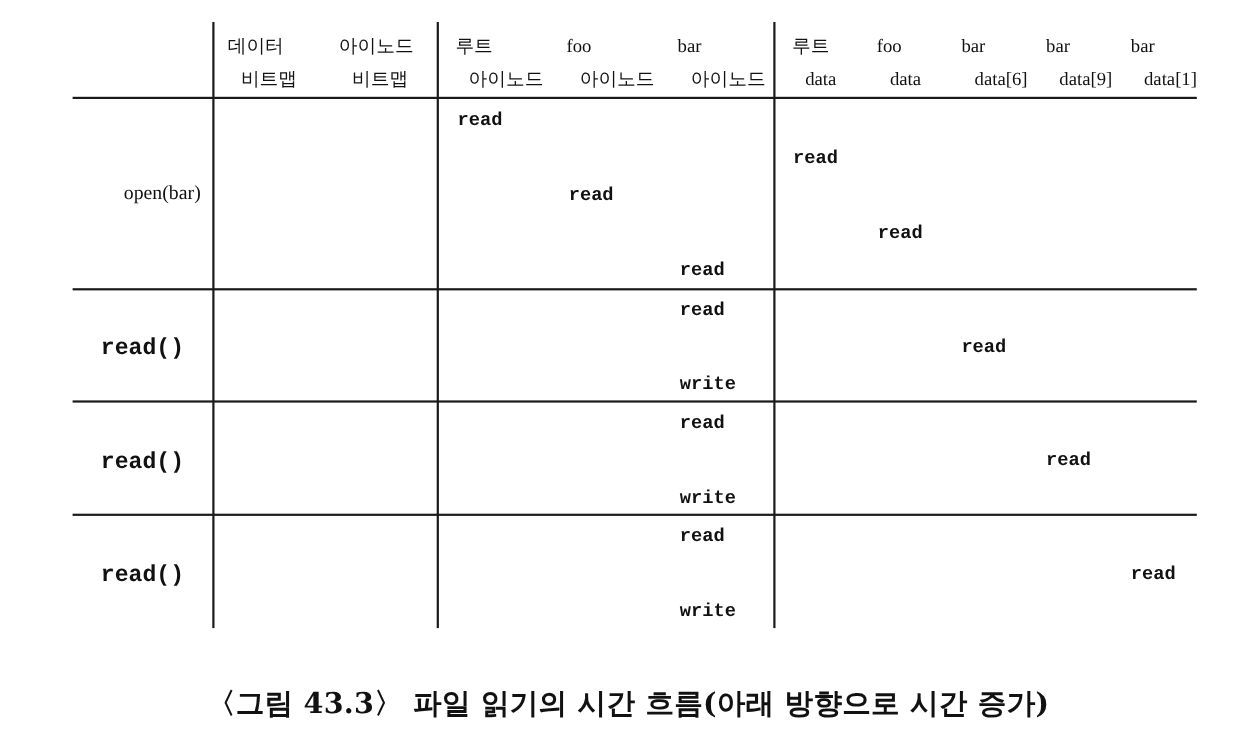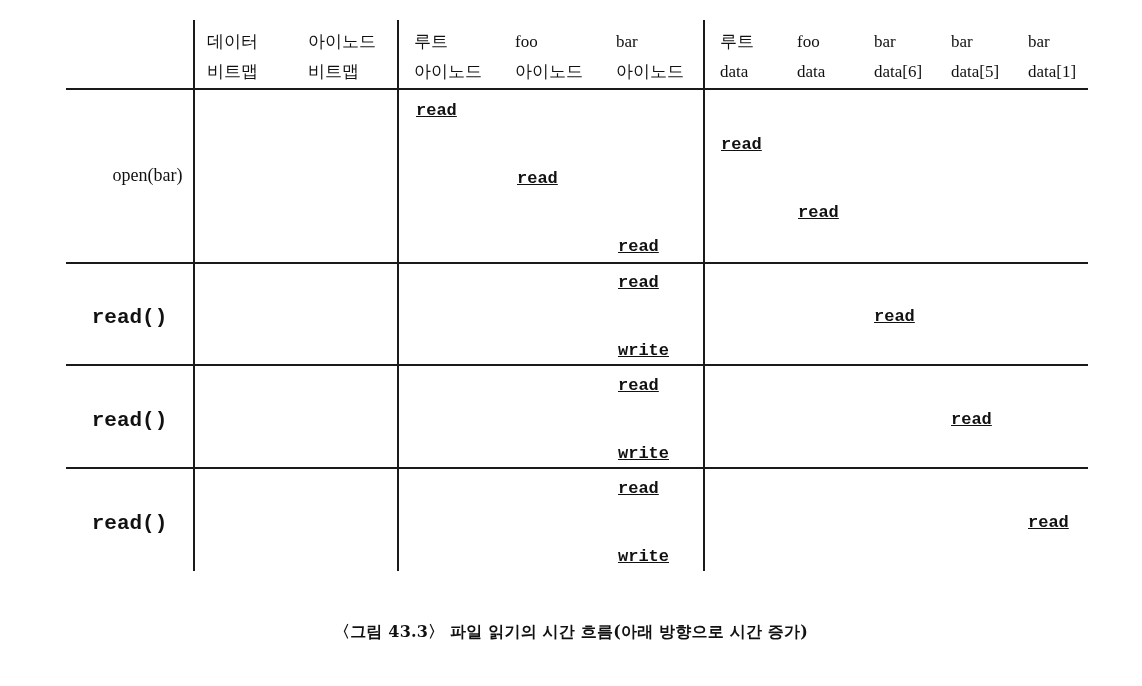--- a/index.html
+++ b/index.html
@@ -41,21 +41,21 @@
   
   .hdr-cell {
     position: absolute;
     font-family: "Liberation Serif", "DejaVu Serif", serif;
     font-size: 17px;
     line-height: 30px;
     white-space: nowrap;
     color: #111;
   }
   .hdr-cell .l1 { display: block; }
-  .hdr-cell .l2 { display: block; }
+  .hdr-cell .l2 { display: block; margin-left: 12px; }
 
   
   .row-label {
     position: absolute;
     white-space: nowrap;
     text-align: center;
     color: #111;
   }
   .row-label.serif {
     font-family: "Liberation Serif", "DejaVu Serif", serif;
@@ -68,33 +68,32 @@
   }
 
   
   .op {
     position: absolute;
     font-family: "Liberation Mono", "DejaVu Sans Mono", monospace;
     font-weight: bold;
     font-size: 17px;
     white-space: nowrap;
     color: #111;
-    text-decoration: underline;
   }
 
   
   .caption {
     position: absolute;
     left: 0;
     top: 622px;
     width: 1142px;
     text-align: center;
     font-family: "DejaVu Serif", "Liberation Serif", serif;
     font-weight: bold;
-    font-size: 16px;
+    font-size: 26px;
     letter-spacing: 0.2px;
     color: #111;
     white-space: nowrap;
   }
 </style>
 </head>
 <body>
 
 <div id="figure">
 
@@ -125,21 +124,21 @@
   <div class="hdr-cell" style="left:797px; top:27px;">
     <span class="l1">foo</span>
     <span class="l2">data</span>
   </div>
   <div class="hdr-cell" style="left:874px; top:27px;">
     <span class="l1">bar</span>
     <span class="l2">data[6]</span>
   </div>
   <div class="hdr-cell" style="left:951px; top:27px;">
     <span class="l1">bar</span>
-    <span class="l2">data[5]</span>
+    <span class="l2">data[9]</span>
   </div>
   <div class="hdr-cell" style="left:1028px; top:27px;">
     <span class="l1">bar</span>
     <span class="l2">data[1]</span>
   </div>
 
   <div class="hrule" style="top:88px;"></div>
   <div class="hrule" style="top:262px;"></div>
   <div class="hrule" style="top:364px;"></div>
   <div class="hrule" style="top:467px;"></div>

